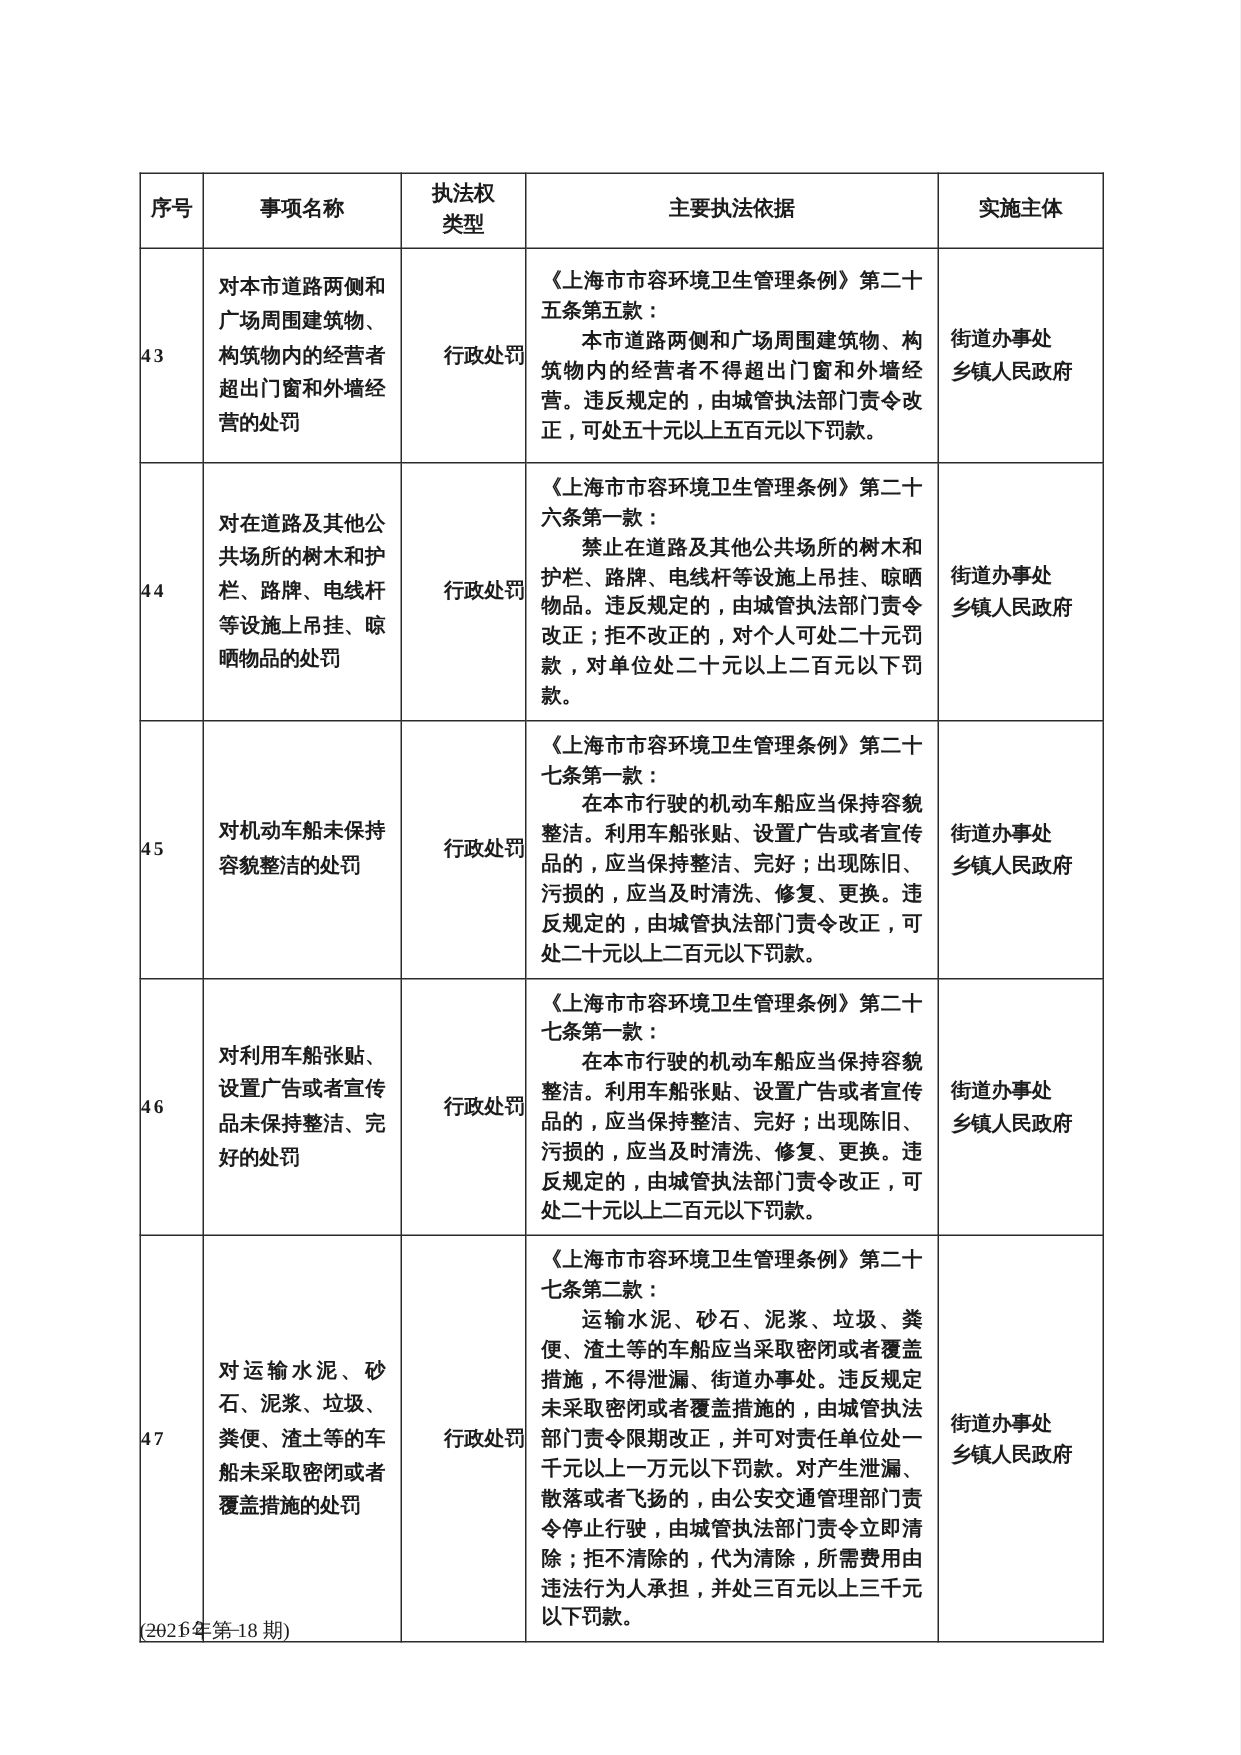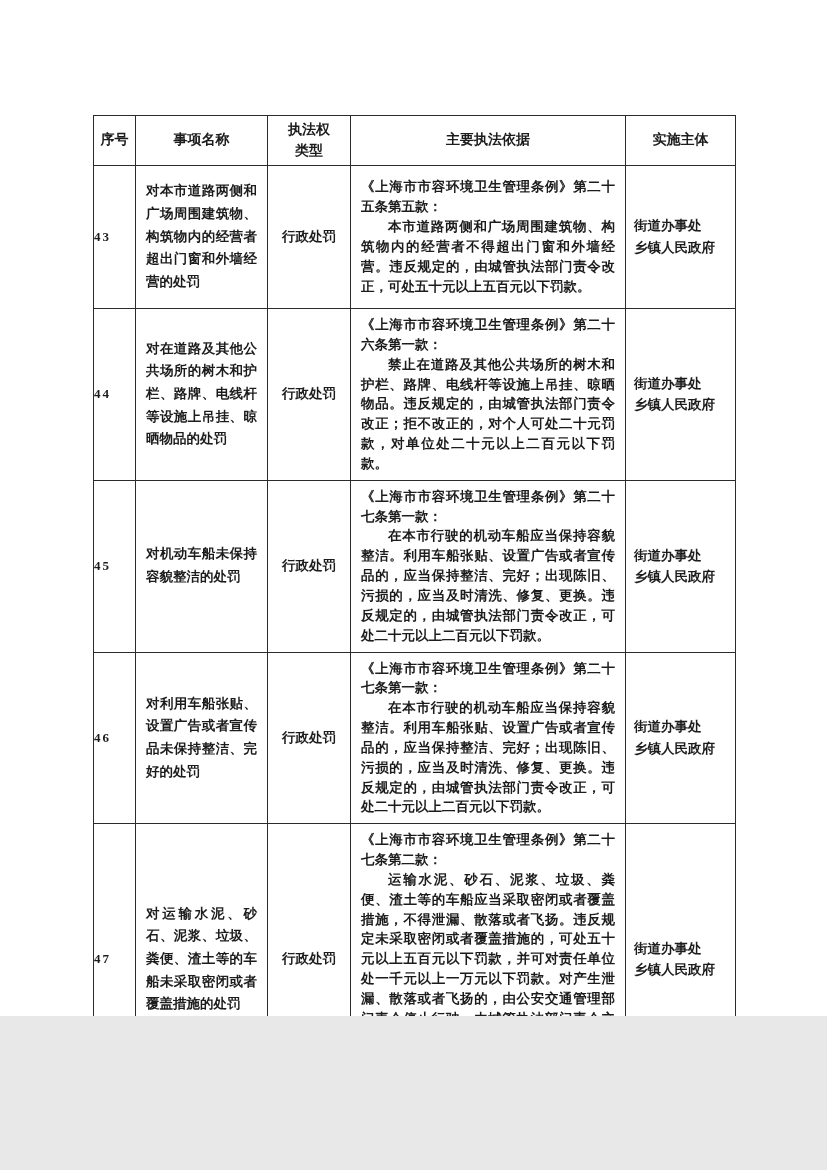--- a/index.html
+++ b/index.html
@@ -1,20 +1,20 @@
 <!DOCTYPE html>
 <html lang="zh"><head>
 <meta charset="utf-8">
 <style>
   * { margin: 0; padding: 0; box-sizing: border-box; }
   html, body { background: #e8e8e8; }
   .page {
     position: relative;
     width: 827px;
-    height: 1016px;
+    height: 1170px;
     margin: 0 auto;
     background: #ffffff;
     font-family: "Liberation Serif", "DejaVu Serif", serif;
     color: #1c1c1c;
     overflow: hidden;
   }
   table.doc-table {
     position: absolute;
     left: 93px;
     top: 115px;
@@ -48,21 +48,21 @@
     font-family: "Liberation Serif", "DejaVu Serif", serif;
   }
   td.cell-name {
     padding: 6px 10px;
     font-size: 13.5px;
     line-height: 1.68;
     text-align: justify;
     text-justify: inter-ideograph;
   }
   td.cell-type {
-    text-align: center;
+    text-align: right;
     font-size: 13.5px;
   }
   td.cell-basis {
     padding: 6px 10px;
     font-size: 13.5px;
     line-height: 1.47;
     text-align: justify;
     text-justify: inter-ideograph;
   }
   td.cell-basis p.basis-head { text-indent: 0; }
@@ -151,21 +151,21 @@
         </td>
         <td class="cell-subject">街道办事处
 乡镇人民政府</td>
       </tr>
       <tr class="r47">
         <td class="cell-no">47</td>
         <td class="cell-name">对运输水泥、砂石、泥浆、垃圾、粪便、渣土等的车船未采取密闭或者覆盖措施的处罚</td>
         <td class="cell-type">行政处罚</td>
         <td class="cell-basis">
           <p class="basis-head">《上海市市容环境卫生管理条例》第二十七条第二款：</p>
-          <p class="basis-body">运输水泥、砂石、泥浆、垃圾、粪便、渣土等的车船应当采取密闭或者覆盖措施，不得泄漏、散落或者飞扬。违反规定未采取密闭或者覆盖措施的，可处五十元以上五百元以下罚款，并可对责任单位处一千元以上一万元以下罚款。对产生泄漏、散落或者飞扬的，由公安交通管理部门责令停止行驶，由城管执法部门责令立即清除；拒不清除的，代为清除，所需费用由违法行为人承担，并处三百元以上三千元以下罚款。</p>
+          <p class="basis-body">运输水泥、砂石、泥浆、垃圾、粪便、渣土等的车船应当采取密闭或者覆盖措施，不得泄漏、街道办事处。违反规定未采取密闭或者覆盖措施的，由城管执法部门责令限期改正，并可对责任单位处一千元以上一万元以下罚款。对产生泄漏、散落或者飞扬的，由公安交通管理部门责令停止行驶，由城管执法部门责令立即清除；拒不清除的，代为清除，所需费用由违法行为人承担，并处三百元以上三千元以下罚款。</p>
         </td>
         <td class="cell-subject">街道办事处
 乡镇人民政府</td>
       </tr>
     </tbody>
   </table>
 
   <div class="footer">
     <span class="page-no">—  62  —</span>
     <span class="issue-no">(2021 年第 18 期)</span>

